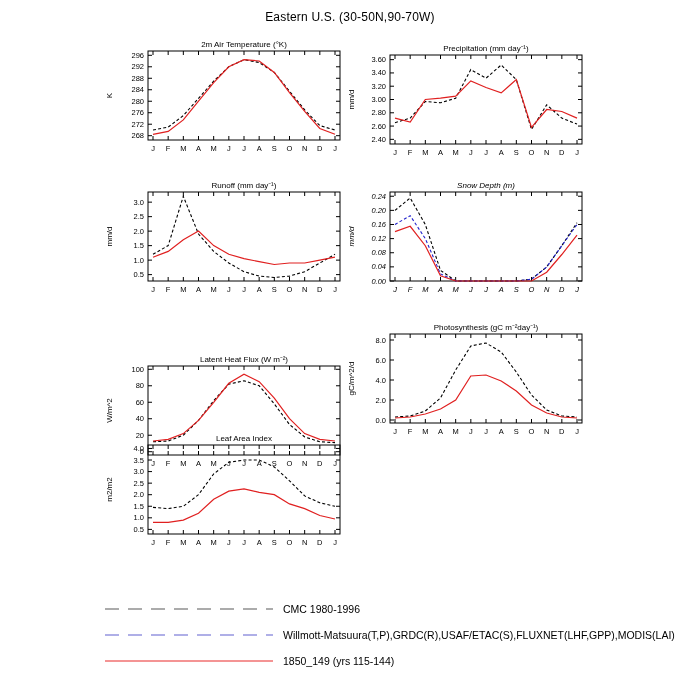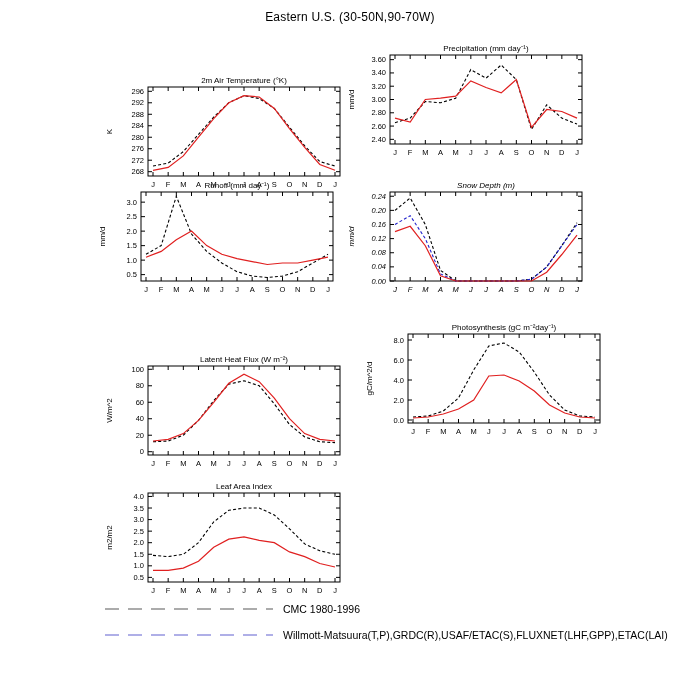--- a/index.html
+++ b/index.html
@@ -5,27 +5,27 @@
   html,body{margin:0;padding:0;}
   body{
     width:700px;height:700px;position:relative;background:#ffffff;
     font-family:"Liberation Sans",sans-serif;color:#000;overflow:hidden;
   }
   .page-title{
     position:absolute;top:10px;left:0;width:700px;text-align:center;
     font-size:12px;font-weight:400;letter-spacing:.2px;
   }
   .chart-panel{position:absolute;width:250px;height:132px;}
-  .pos-r1c1{left:96px;top:38px;margin-top:36px;}
+  .pos-r1c1{left:96px;top:38px;}
   .pos-r1c2{left:338px;top:42px;}
-  .pos-r2c1{left:89px;top:179px;}
+  .pos-r2c1{left:96px;top:179px;}
   .pos-r2c2{left:338px;top:179px;font-style:italic;}
   .pos-r3c1{left:96px;top:321px;margin-top:32px;}
-  .pos-r3c2{left:356px;top:321px;}
-  .pos-r4c1{left:96px;top:480px;text-align:center;}
+  .pos-r3c2{left:338px;top:321px;}
+  .pos-r4c1{left:96px;top:432px;text-align:center;}
   svg text{font-family:"Liberation Sans",sans-serif;fill:#000;}
   .legend{position:absolute;left:103px;top:596px;width:590px;}
   .legend-item{display:flex;align-items:center;height:26px;}
   .legend-item svg{flex:0 0 auto;margin-right:8px;}
   .legend-label{font-size:10.5px;white-space:nowrap;text-align:right;}
 </style>
 </head>
 <body>
 
 <div class="page-title">Eastern U.S. (30-50N,90-70W)</div>
@@ -499,15 +499,21 @@
   <div class="legend-item">
     <svg width="172" height="12">
       <line x1="2" y1="6" x2="170" y2="6" stroke-width="1.3" stroke="#909090" stroke-dasharray="14 9"></line>
     </svg>
     <span class="legend-label">CMC 1980-1996</span>
   </div>
   <div class="legend-item">
     <svg width="172" height="12">
       <line x1="2" y1="6" x2="170" y2="6" stroke-width="1.3" stroke="#9595e0" stroke-dasharray="14 9"></line>
     </svg>
-    <span class="legend-label">Willmott-Matsuura(T,P),GRDC(R),USAF/ETAC(S),FLUXNET(LHF,GPP),ETAC(LAI)</span>
+    <span class="legend-label">Willmott-Matsuura(T,P),GRDC(R),USAF/ETAC(S),FLUXNET(LHF,GPP),MODIS(LAI)</span>
+  </div>
+  <div class="legend-item">
+    <svg width="172" height="12">
+      <line x1="2" y1="6" x2="170" y2="6" stroke-width="1.3" stroke="#f07070"></line>
+    </svg>
+    <span class="legend-label">1850_149 (yrs 115-144)</span>
   </div>
 </div>
 
 </body></html>

